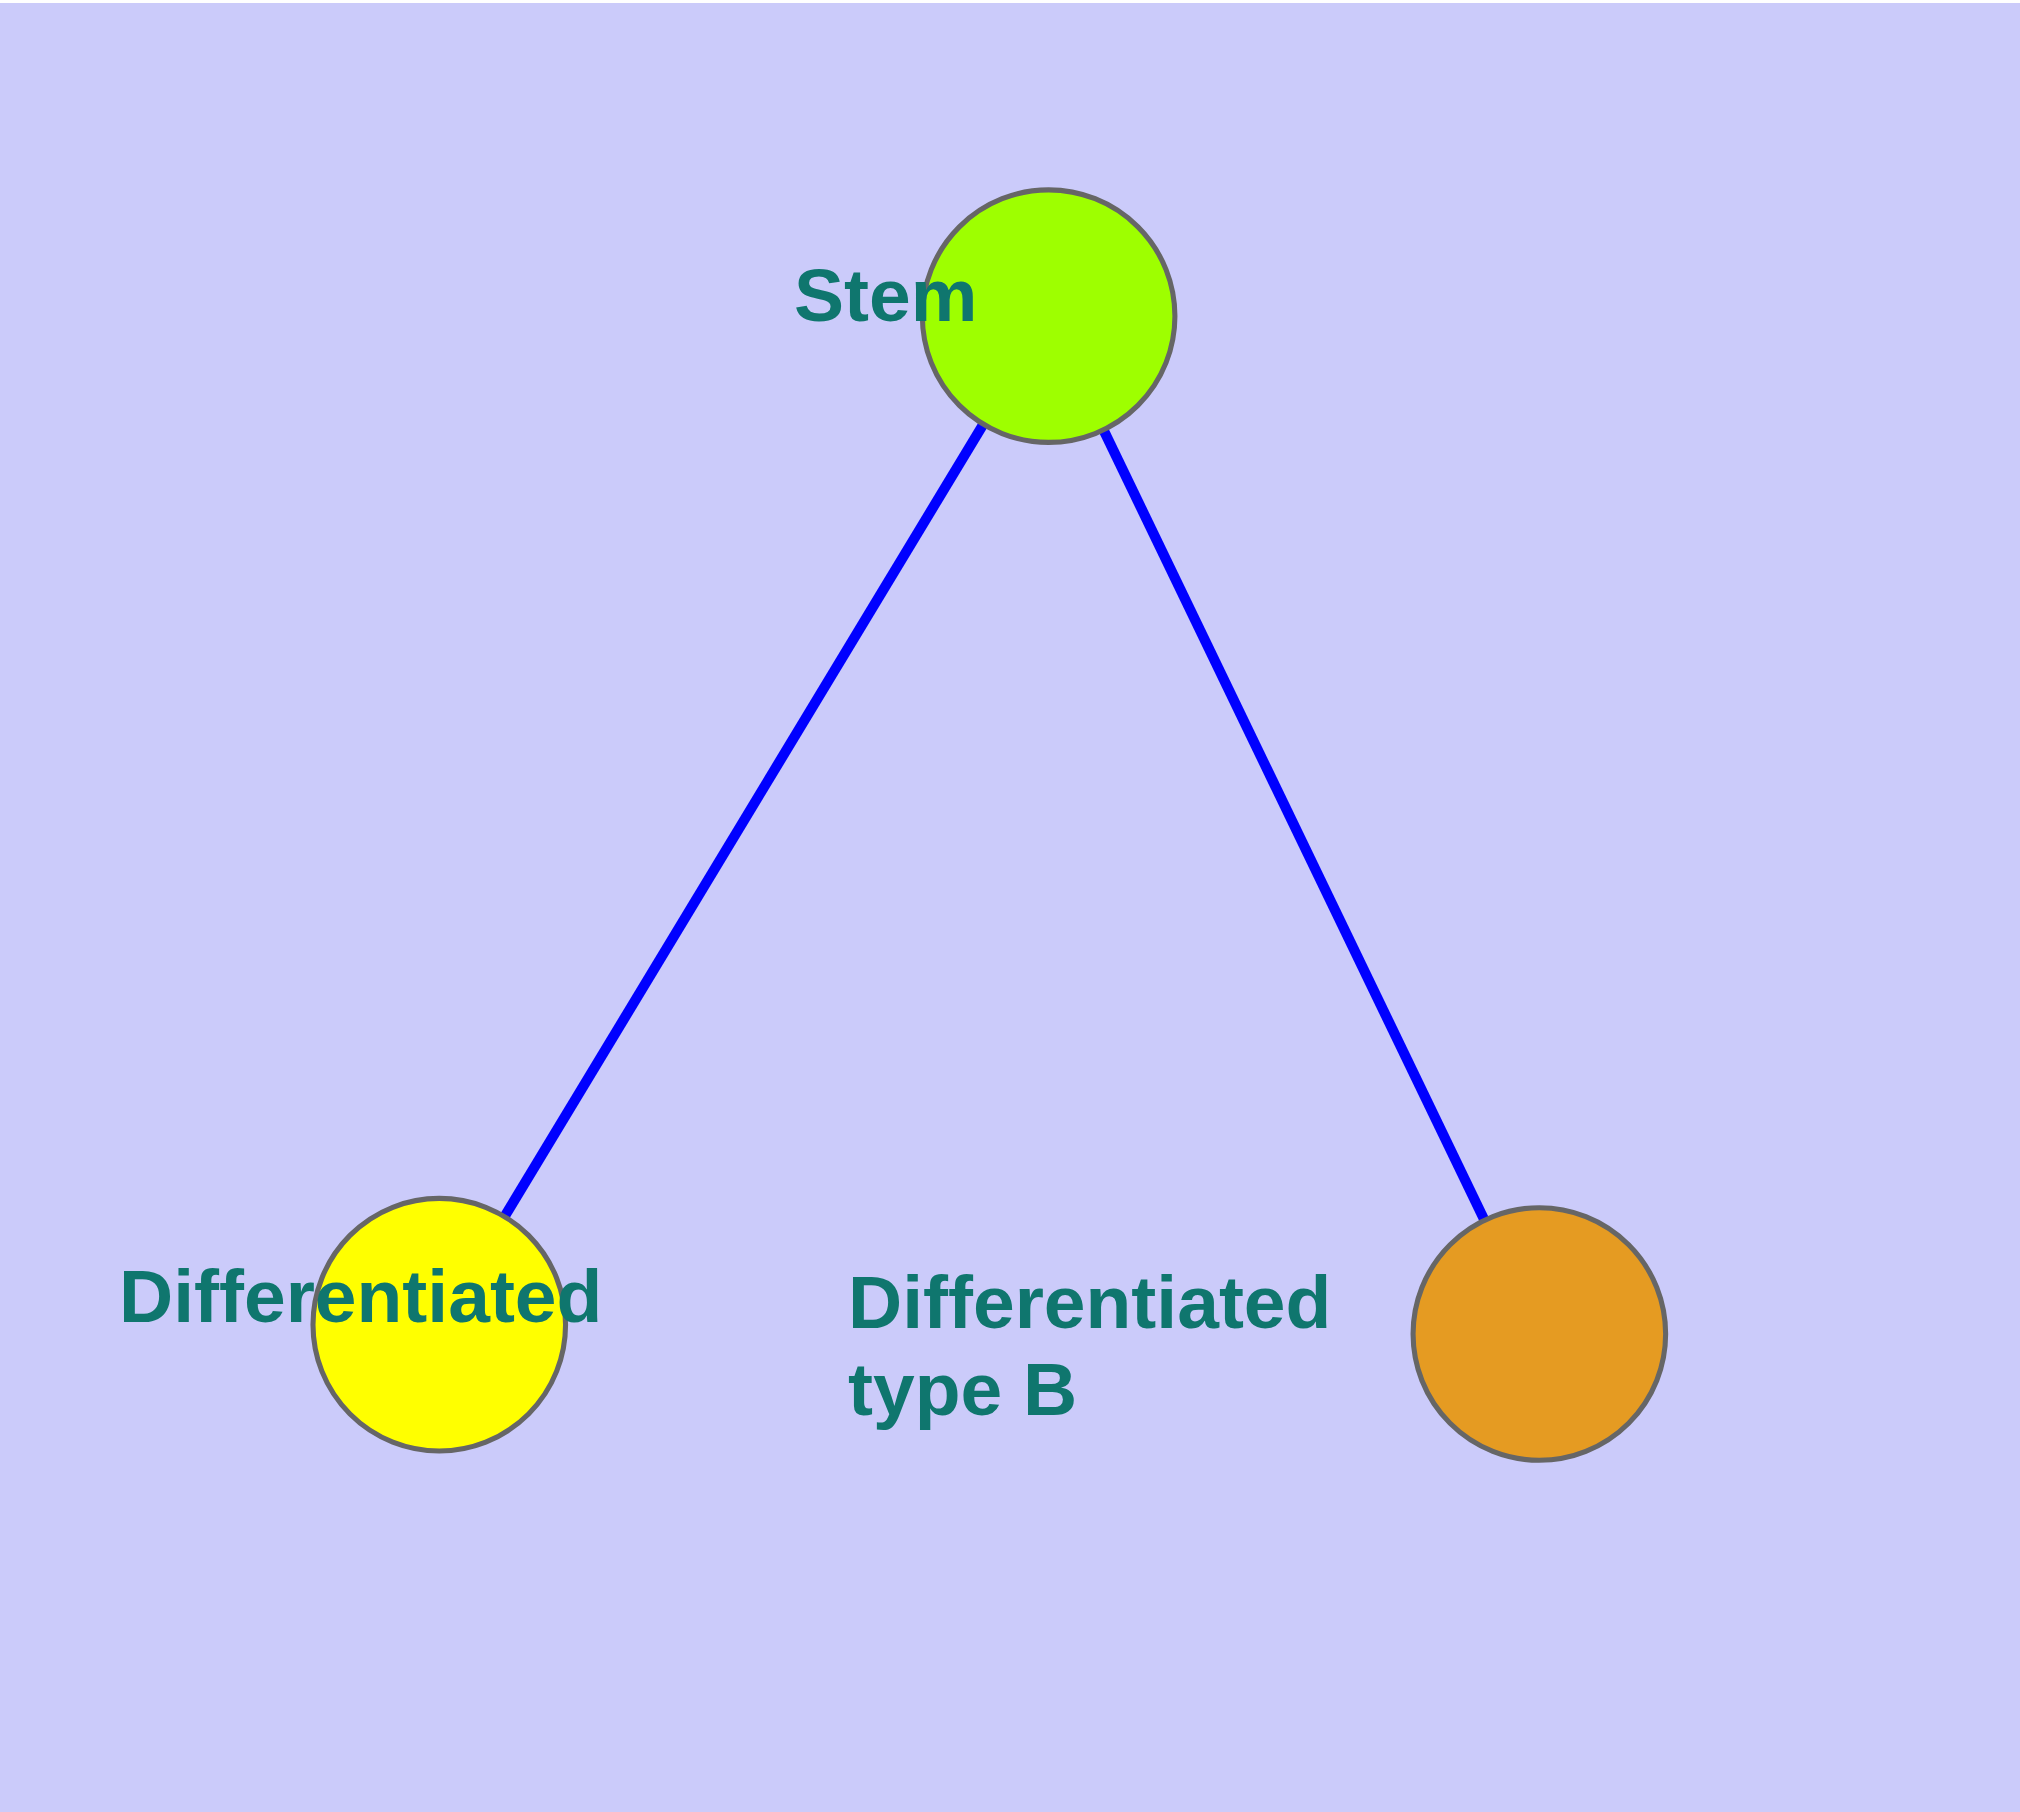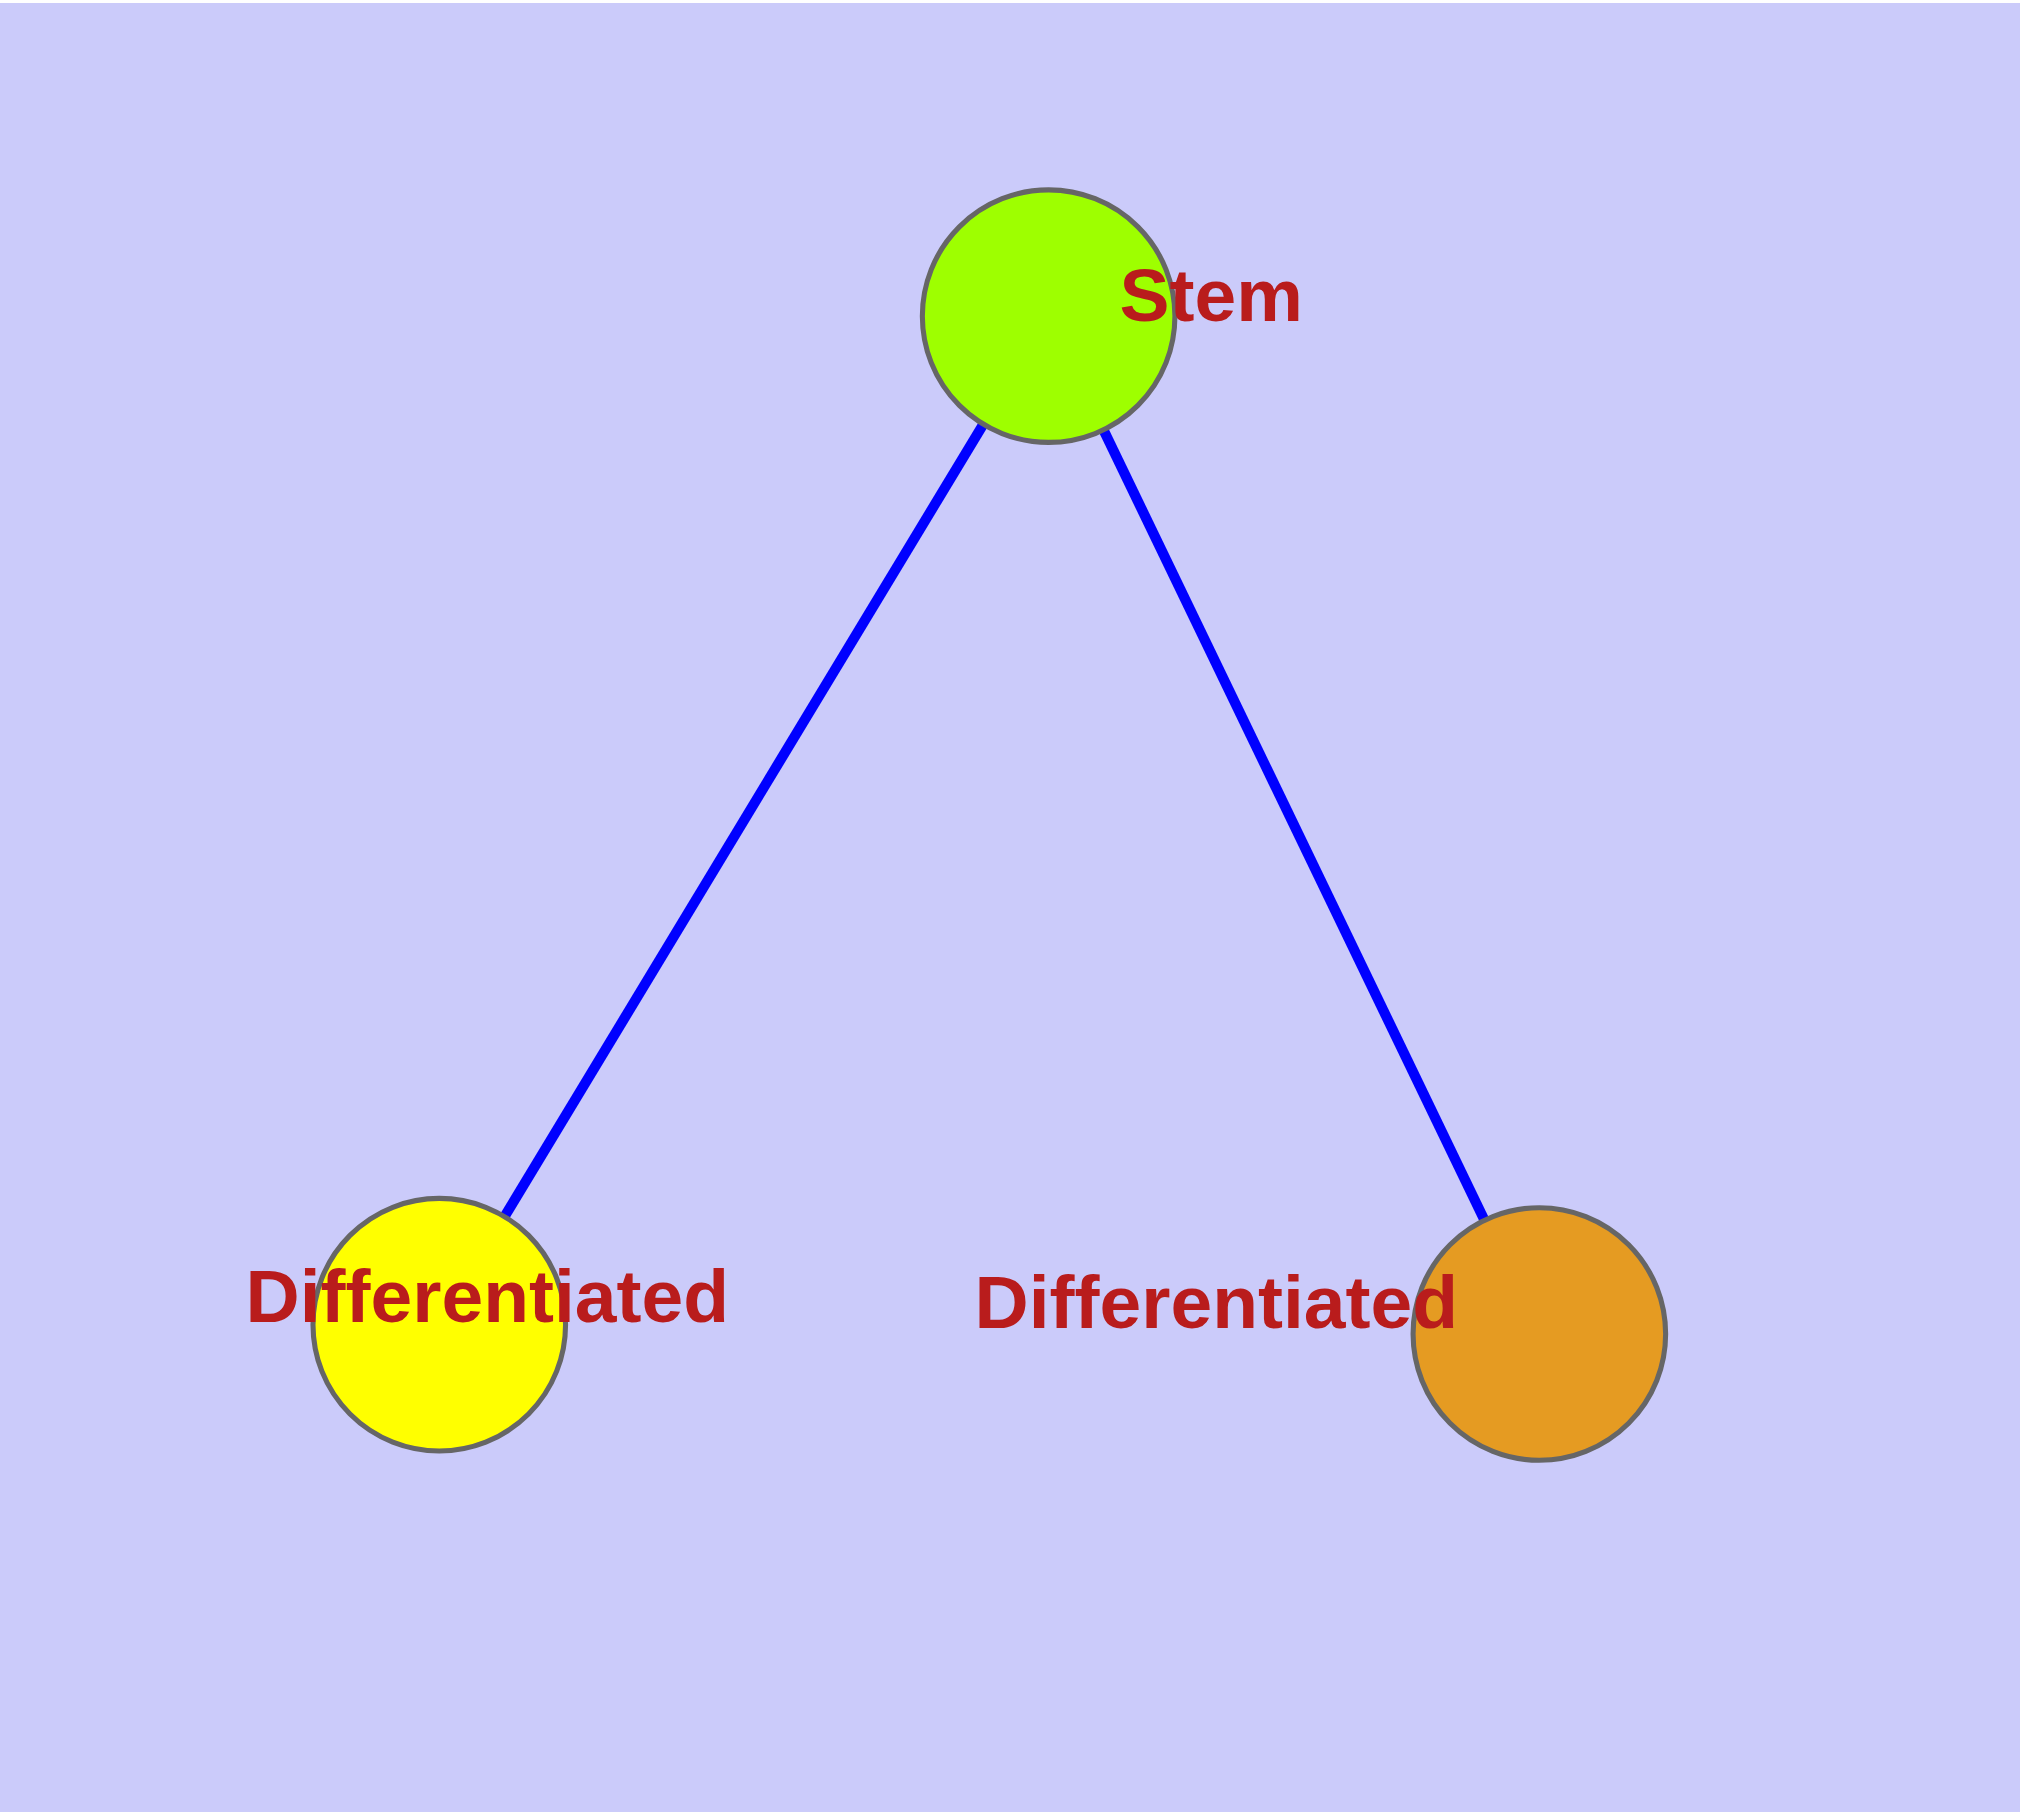--- a/index.html
+++ b/index.html
@@ -26,24 +26,24 @@
   }
   #graph-svg {
     position: absolute;
     left: 0;
     top: 0;
     width: 2021px;
     height: 1812px;
   }
   .node-label {
     position: absolute;
-    color: #b91c1c;
+    color: #0f766e;
     font-weight: bold;
     font-family: "Liberation Sans", "DejaVu Sans", sans-serif;
-    text-align: right;
+    text-align: left;
     line-height: 1.16;
     white-space: pre;
     pointer-events: none;
     -webkit-font-smoothing: antialiased;
   }
   #label-stem {
     left: 794px;
     top: 252px;
     width: 509px;
     font-size: 75px;
@@ -79,16 +79,16 @@
       <circle cx="1237" cy="373" r="149" fill="#9eff00" stroke="#666666" stroke-width="6"></circle>
       <circle cx="518" cy="1563" r="149" fill="#ffff00" stroke="#666666" stroke-width="6"></circle>
       <circle cx="1816" cy="1574" r="149" fill="#e59b22" stroke="#666666" stroke-width="6"></circle>
     </g>
   </svg>
 
   <div class="node-label" id="label-stem"><span>Stem</span></div>
 
   <div class="node-label" id="label-diff-a"><span>Differentiated</span><br></div>
 
-  <div class="node-label" id="label-diff-b"><span>Differentiated</span><br></div>
+  <div class="node-label" id="label-diff-b"><span>Differentiated</span><br><span>type B</span></div>
 
 </div>
 
 
 </body></html>

